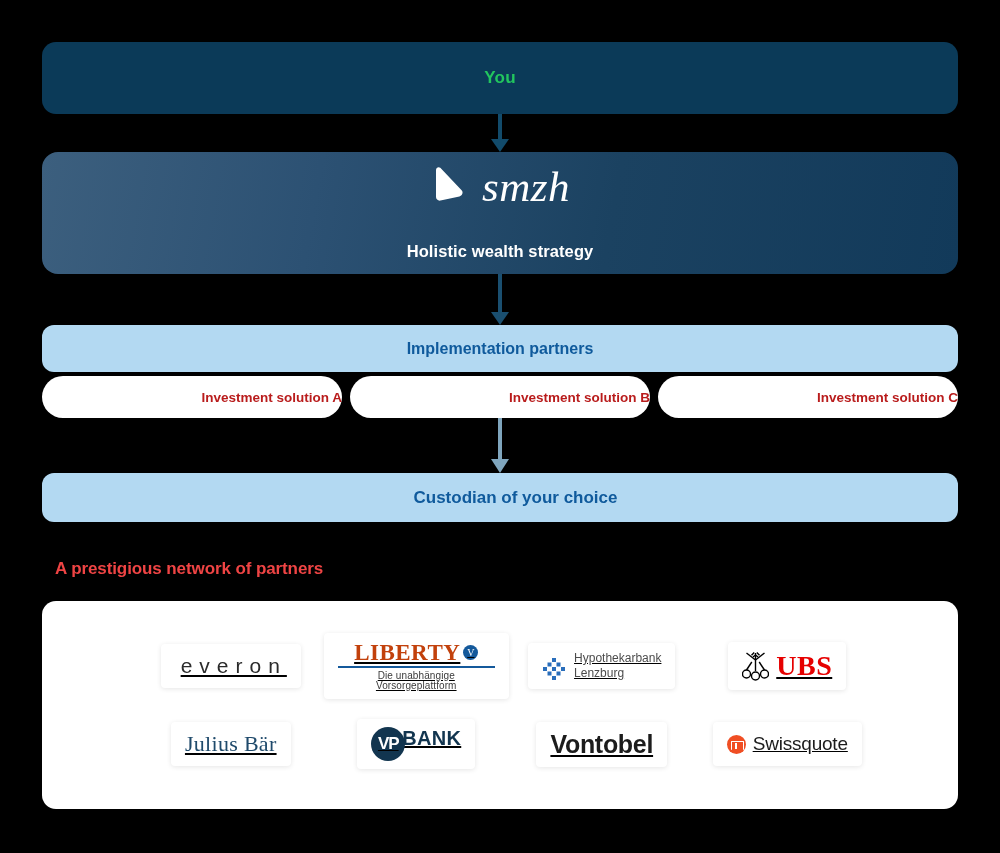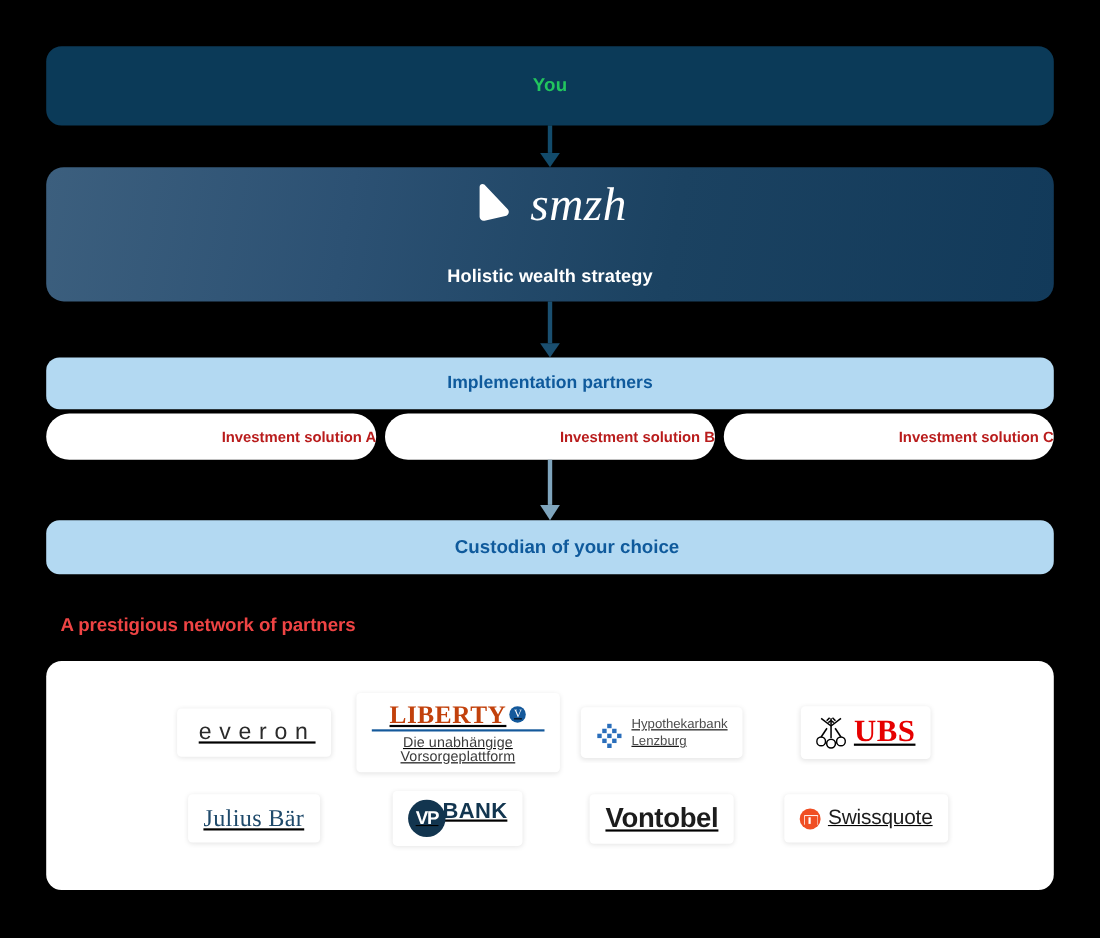--- a/index.html
+++ b/index.html
@@ -226,21 +226,21 @@
   .lg-liberty .lb-badge {
     width: 15px; height: 15px; border-radius: 50%;
     background: #14599b; color: #ffffff;
     font-size: 10px; line-height: 15px; text-align: center;
     font-family: "Liberation Serif", serif;
   }
   .lg-liberty .lb-rule {
     height: 1.5px; background: #14599b; margin: 2px 0 3px 0;
   }
   .lg-liberty .lb-sub {
-    font-size: 13px; color: #3b3b3b; letter-spacing: 0.1px;
+    font-size: 10px; color: #3b3b3b; letter-spacing: 0.1px;
   }
 
   
   .lg-hypo { display: flex; align-items: flex-end; gap: 8px; }
   .lg-hypo .hy-mark { width: 24px; height: 24px; flex: none; }
   .lg-hypo .hy-text {
     font-size: 12px; color: #4c4c4c; line-height: 1.25;
   }
 
   

